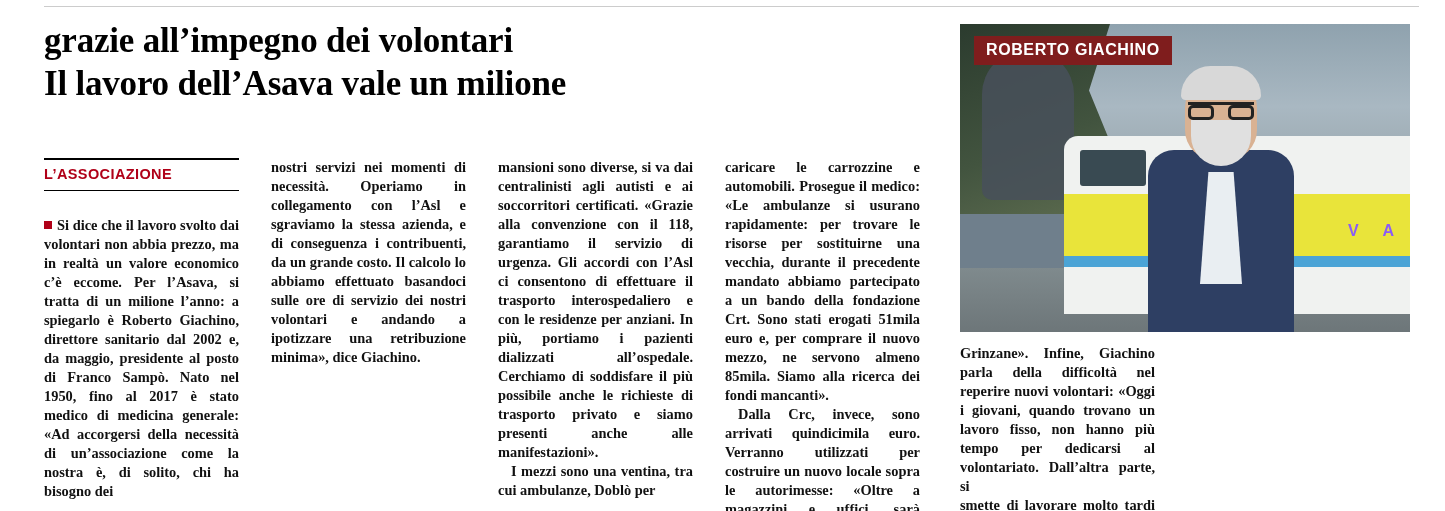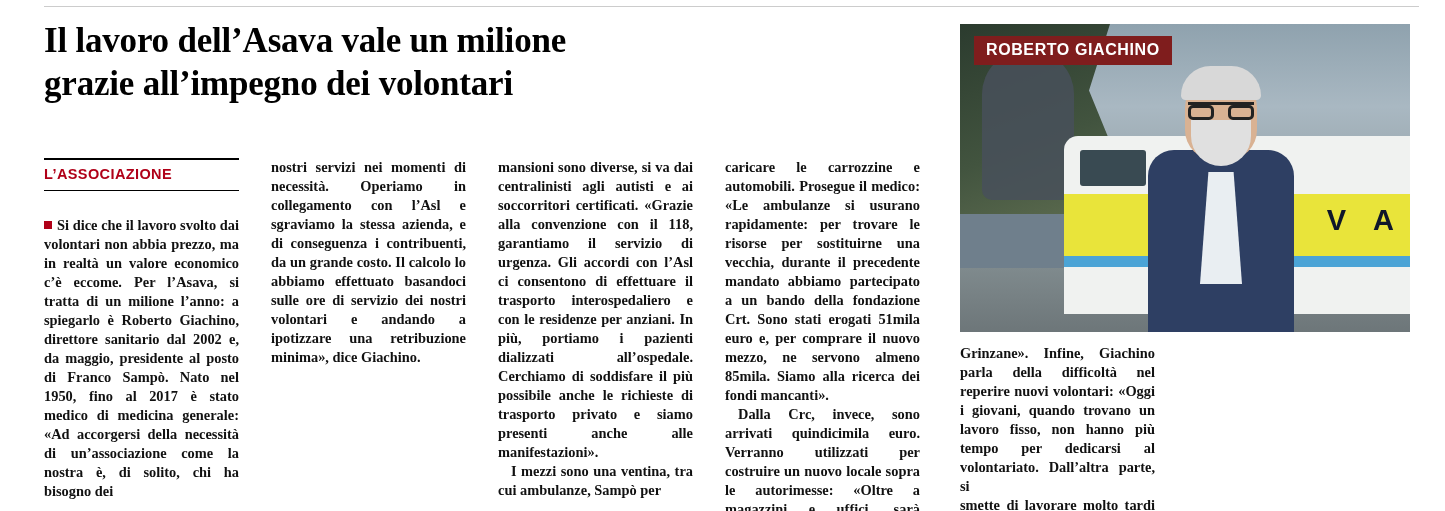--- a/index.html
+++ b/index.html
@@ -182,25 +182,25 @@
     text-align: center;
     font-family: "Liberation Sans", sans-serif;
     color: #1e4fa0;
     font-weight: bold;
   }
   .amb-text-top { top: 7px; font-size: 9.5px; letter-spacing: 1.2px; }
   .amb-text-bot { bottom: 6px; font-size: 6px; letter-spacing: 0.4px; }
   .amb-right-letters {
     position: absolute;
     right: 6px;
-    top: 68px;
+    top: 86px;
     font-family: "Liberation Sans", sans-serif;
     font-weight: bold;
-    font-size: 29px;
-    color: #0f172a;
+    font-size: 16px;
+    color: #8b5cf6;
     letter-spacing: 10px;
   }
   .amb-window {
     position: absolute;
     left: 16px;
     top: 14px;
     width: 66px;
     height: 36px;
     background: #394a52;
     border-radius: 3px;
@@ -327,22 +327,22 @@
   }
 </style>
 </head>
 <body>
 
 <div class="page">
 
   <div class="rule-top"></div>
 
   <h1 class="headline">
+    <span class="line">grazie all’impegno dei volontari</span>
     <span class="line">Il lavoro dell’Asava vale un milione</span>
-    <span class="line">grazie all’impegno dei volontari</span>
   </h1>
 
   <div class="photo-block">
     <div class="photo">
       <div class="sky"></div>
       <div class="trees"></div>
       <div class="ground"></div>
       <div class="shadowperson"></div>
 
       <div class="ambulance">
@@ -380,21 +380,21 @@
       </div>
       <p><span class="dingbat"></span><span>Si dice che il lavoro svolto dai volontari non abbia prezzo, ma in realtà un valore economico c’è eccome. Per l’Asava, si tratta di un milione l’anno: a spiegarlo è Roberto Giachino, direttore sanitario dal 2002 e, da maggio, presidente al posto di Franco Sampò. Nato nel 1950, fino al 2017 è stato medico di medicina generale: «Ad accorgersi della necessità di un’associazione come la nostra è, di solito, chi ha bisogno dei</span></p>
     </div>
 
     <div class="col">
       <p>nostri servizi nei momenti di necessità. Operiamo in collegamento con l’Asl e sgraviamo la stessa azienda, e di conseguenza i contribuenti, da un grande costo. Il calcolo lo abbiamo effettuato basandoci sulle ore di servizio dei nostri volontari e andando a ipotizzare una retribuzione minima», dice Giachino.</p>
     </div>
 
     <div class="col">
       <p>mansioni sono diverse, si va dai centralinisti agli autisti e ai soccorritori certificati. «Grazie alla convenzione con il 118, garantiamo il servizio di urgenza. Gli accordi con l’Asl ci consentono di effettuare il trasporto interospedaliero e con le residenze per anziani. In più, portiamo i pazienti dializzati all’ospedale. Cerchiamo di soddisfare il più possibile anche le richieste di trasporto privato e siamo presenti anche alle manifestazioni».</p>
-      <p>I mezzi sono una ventina, tra cui ambulanze, Sampò per</p>
+      <p>I mezzi sono una ventina, tra cui ambulanze, Doblò per</p>
     </div>
 
     <div class="col">
       <p>caricare le carrozzine e automobili. Prosegue il medico: «Le ambulanze si usurano rapidamente: per trovare le risorse per sostituirne una vecchia, durante il precedente mandato abbiamo partecipato a un bando della fondazione Crt. Sono stati erogati 51mila euro e, per comprare il nuovo mezzo, ne servono almeno 85mila. Siamo alla ricerca dei fondi mancanti».</p>
       <p>Dalla Crc, invece, sono arrivati quindicimila euro. Verranno utilizzati per costruire un nuovo locale sopra le autorimesse: «Oltre a magazzini e uffici, sarà realizzata un’ampia sala per la formazione dotata di tutte le attrezzature. L’inaugurazione sarà in autunno. In precedenza, per i nostri corsi, ci ricavavamo in un locale del Comune di</p>
     </div>
 
   </div>
 
   <div class="photo-cols">

